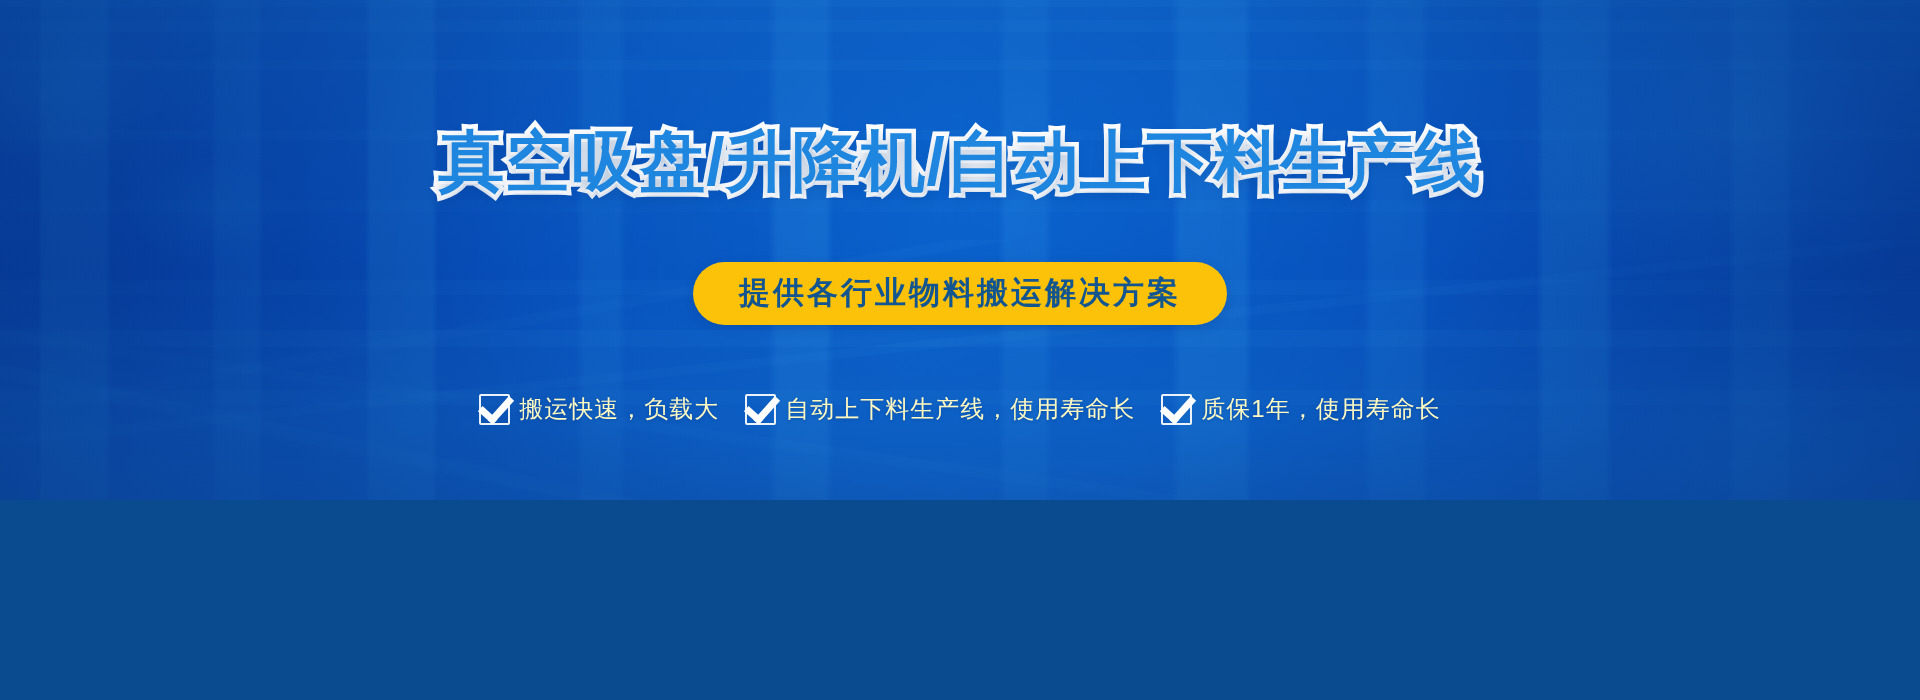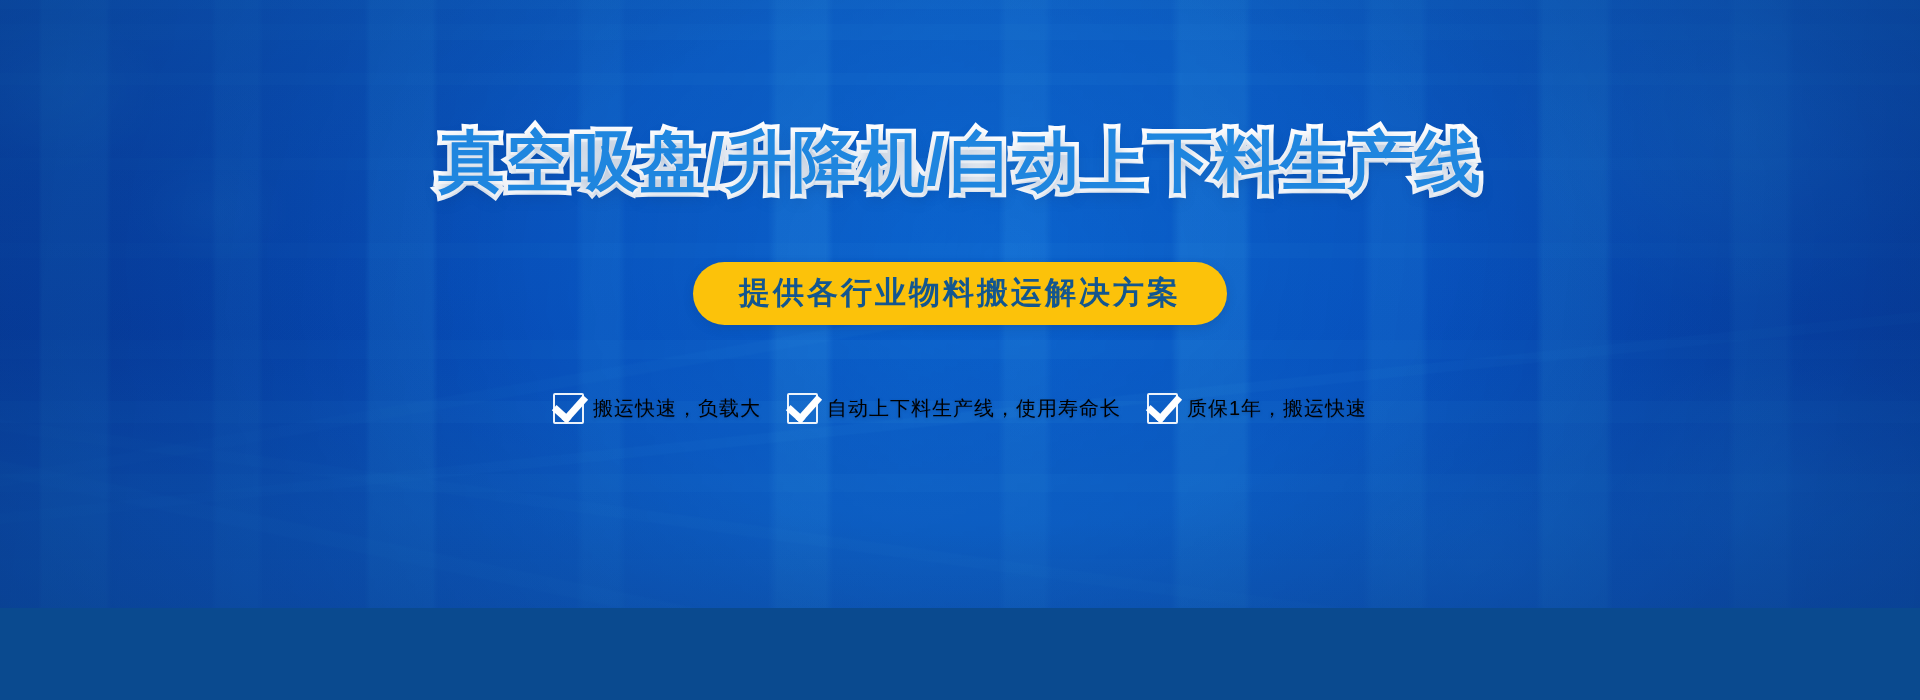--- a/index.html
+++ b/index.html
@@ -7,21 +7,21 @@
     padding: 0;
     background: #0a4a8f;
   }
   body {
     font-family: "Liberation Sans", "DejaVu Sans", sans-serif;
   }
 
   .banner {
     position: relative;
     width: 1920px;
-    height: 608px;
+    height: 500px;
     overflow: hidden;
     background: #1886d8;
   }
 
   
   .photo {
     position: absolute;
     inset: 0;
     background:
       
@@ -185,22 +185,22 @@
     position: absolute;
     left: 5px;
     top: -6px;
     width: 13px;
     height: 25px;
     border-right: 7px solid #ffffff;
     border-bottom: 7px solid #ffffff;
     transform: rotate(42deg);
   }
   .feature-label {
-    color: #000000;
-    font-size: 20px;
+    color: #fef9c3;
+    font-size: 24px;
     font-weight: 400;
     letter-spacing: 1px;
     text-shadow: 0 1px 3px rgba(10,60,130,0.45);
   }
 </style>
 </head>
 <body>
 
 <div class="banner">
 
@@ -225,18 +225,18 @@
         <span class="feature-label">搬运快速，负载大</span>
       </div>
 
       <div class="feature">
         <span class="check-box"></span>
         <span class="feature-label">自动上下料生产线，使用寿命长</span>
       </div>
 
       <div class="feature">
         <span class="check-box"></span>
-        <span class="feature-label">质保1年，搬运快速</span>
+        <span class="feature-label">质保1年，使用寿命长</span>
       </div>
 
     </div>
   </div>
 </div>
 
 </body></html>

